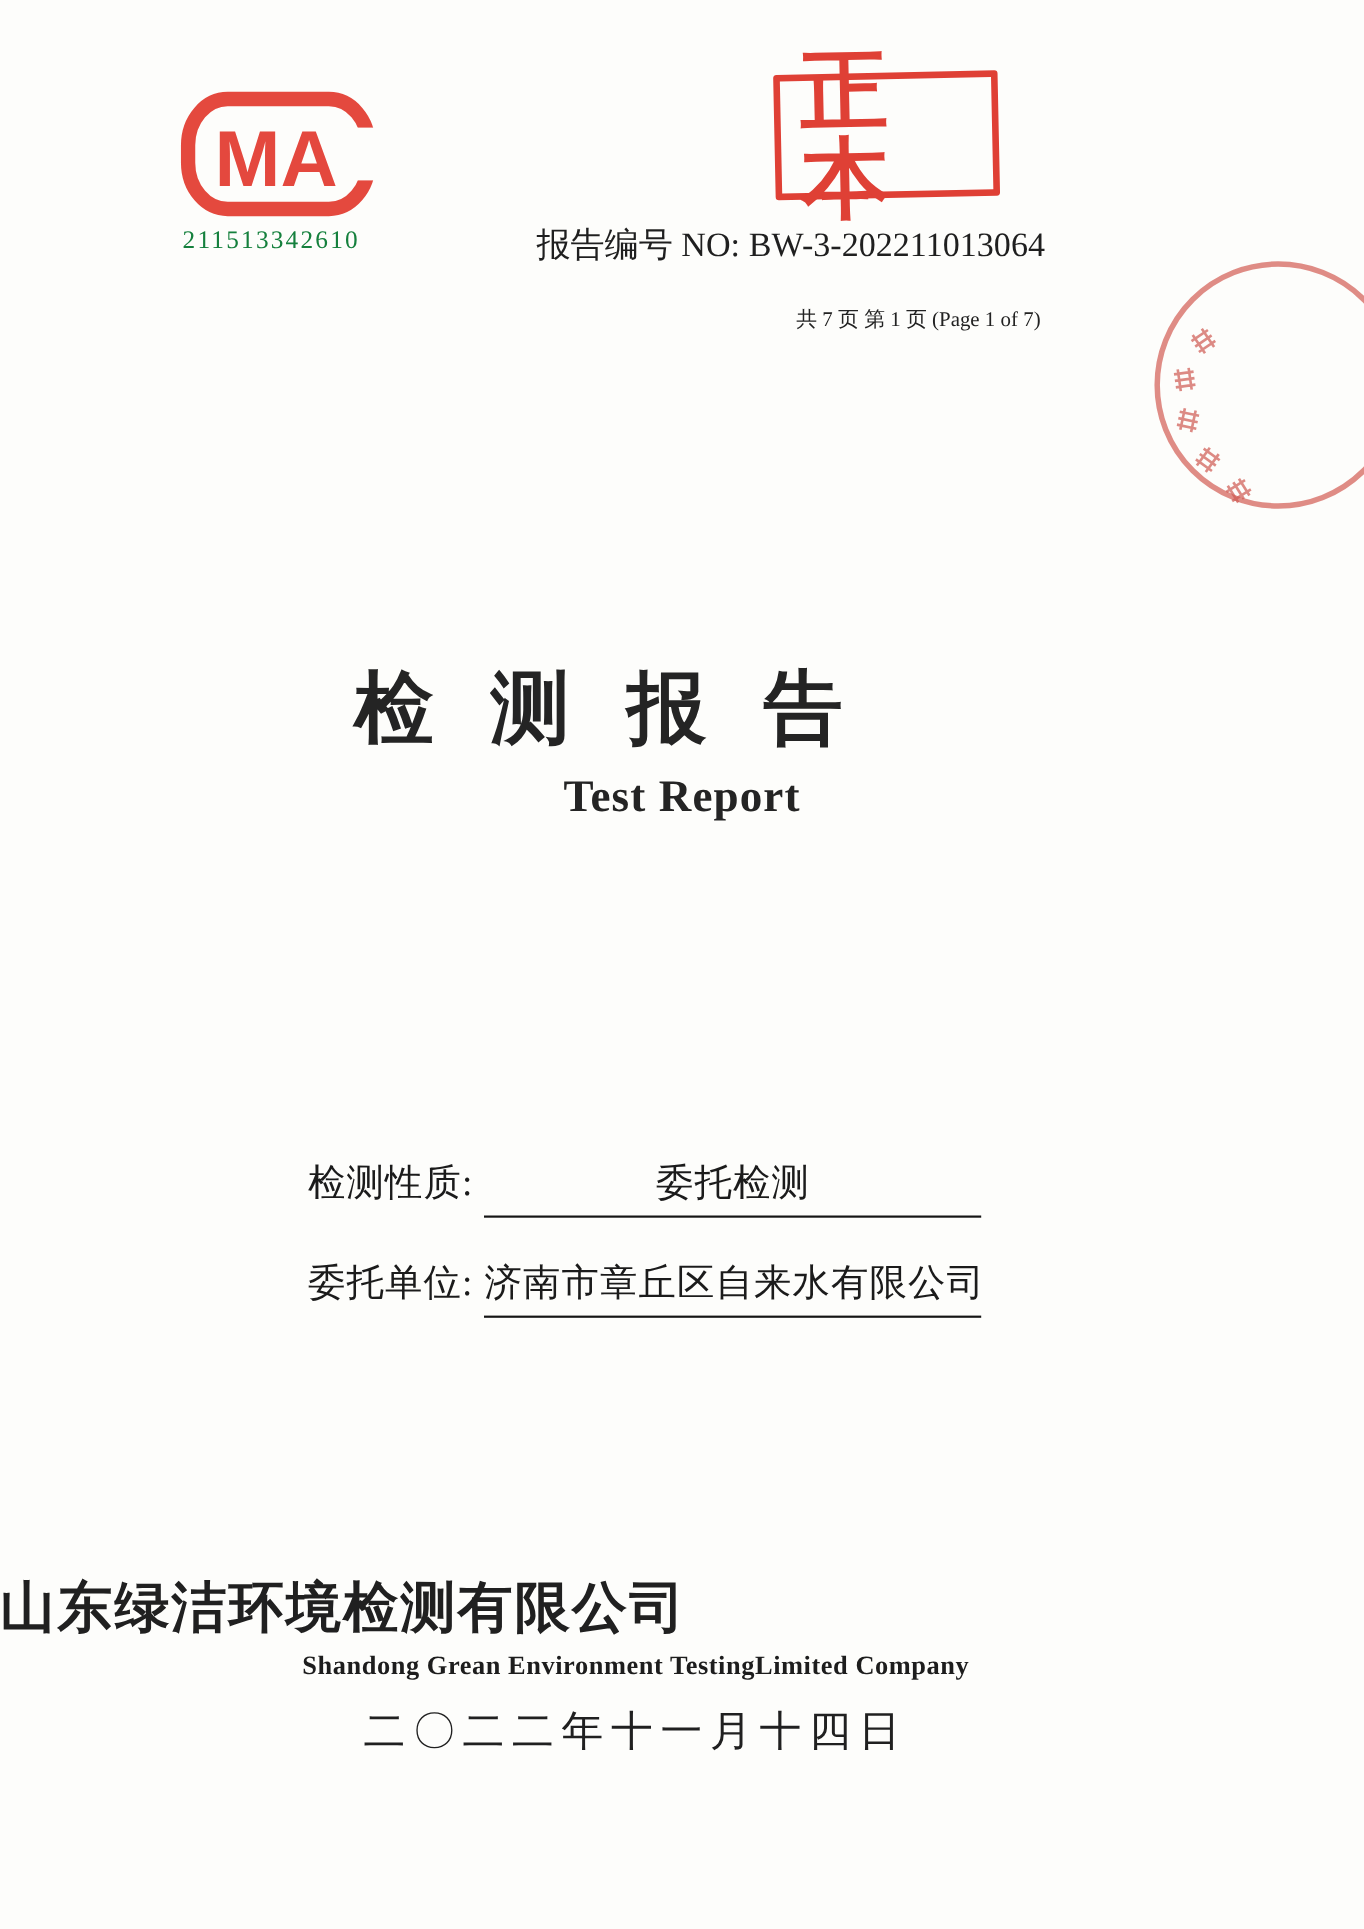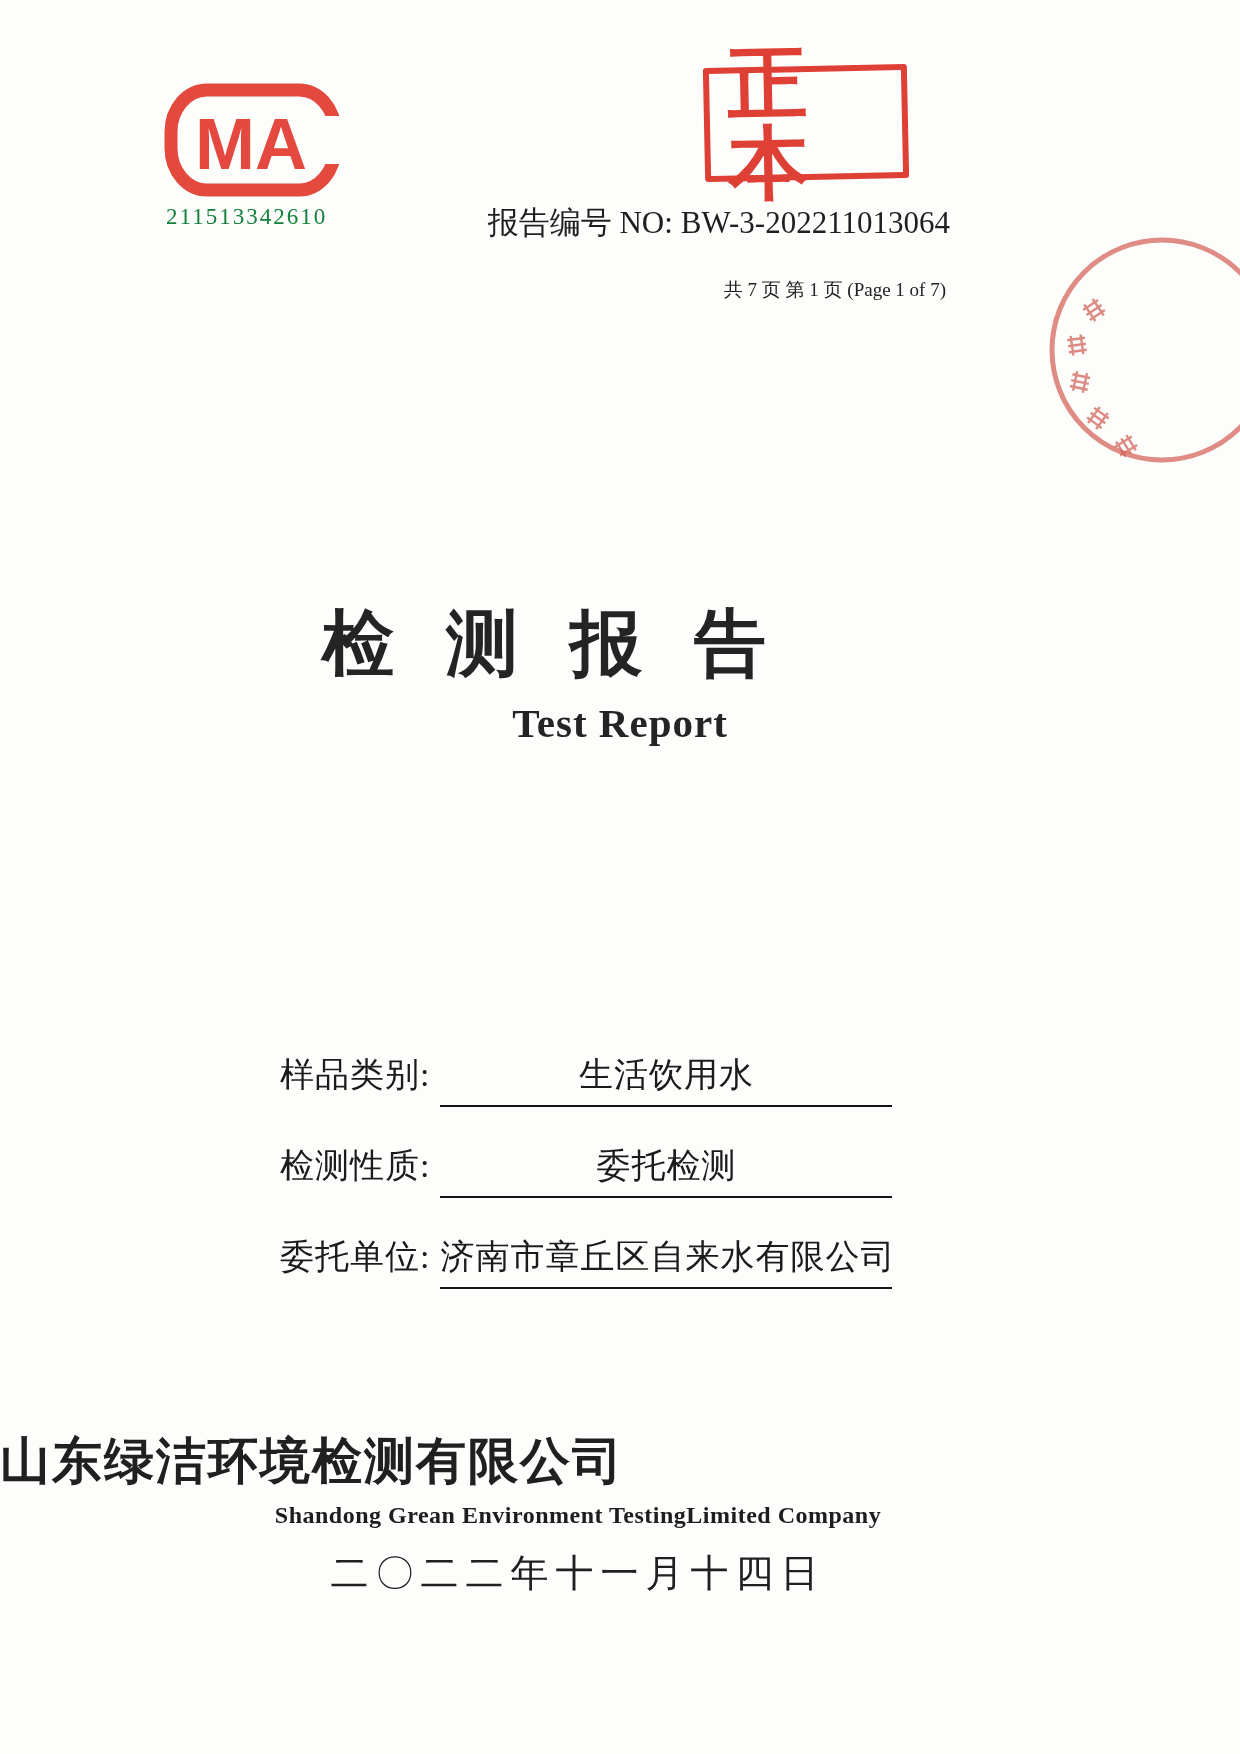--- a/index.html
+++ b/index.html
@@ -118,24 +118,20 @@
       <path d="M-9 -6 H9 M-9 0 H9 M-9 6 H9 M-5 -10 V10 M5 -10 V10"></path>
     </g>
   </g>
 </svg>
 
 <div class="abs title-zh">检测报告</div>
 <div class="abs title-en">Test Report</div>
 
 <div class="abs fields">
   <div class="field-row">
-    <span class="field-label">样品类别:</span>
-    <span class="field-value">生活饮用水</span>
-  </div>
-  <div class="field-row">
     <span class="field-label">检测性质:</span>
     <span class="field-value">委托检测</span>
   </div>
   <div class="field-row">
     <span class="field-label">委托单位:</span>
     <span class="field-value">济南市章丘区自来水有限公司</span>
   </div>
 </div>
 
 <div class="abs company-zh">山东绿洁环境检测有限公司</div>

